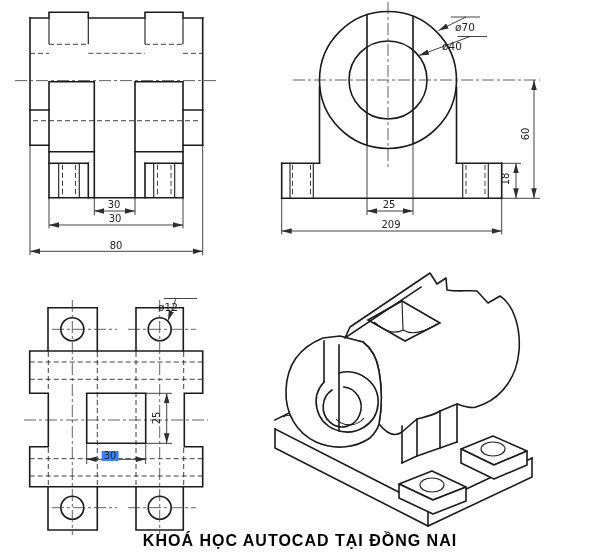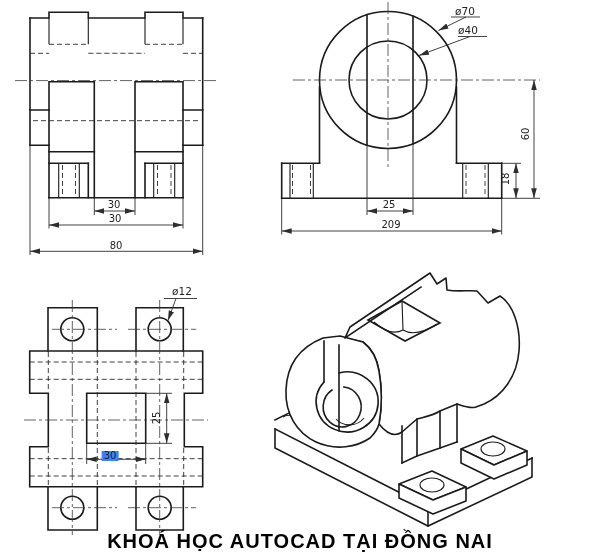--- a/index.html
+++ b/index.html
@@ -4,23 +4,23 @@
 <style>
   html,body{margin:0;padding:0;background:#fff;}
   #stage{position:relative;width:600px;height:559px;background:#fff;overflow:hidden;
          font-family:"DejaVu Sans", sans-serif;}
   #drawing{position:absolute;left:0;top:0;}
   .dim{position:absolute;font-size:10px;color:#222;line-height:1;white-space:nowrap;
        transform:translate(-50%,-50%);}
   .dim.rot{transform:translate(-50%,-50%) rotate(-90deg);}
   .dim.bg{background:#3b82f6;padding:0 2px;}
   .callout{position:absolute;font-size:10.5px;color:#222;line-height:1;white-space:nowrap;
-       transform:translate(-50%,-50%);}
+       transform:translate(-50%,-50%);margin-top:16px;}
   #caption{position:absolute;left:300px;top:541px;transform:translate(-50%,-50%);
-       font-family:"Liberation Sans", sans-serif;font-weight:bold;font-size:20px;
+       font-family:"Liberation Sans", sans-serif;font-weight:bold;font-size:16px;
        letter-spacing:1px;color:#000;white-space:nowrap;}
   svg .ol{stroke:#1b1b1b;stroke-width:1.6;fill:none;stroke-linecap:square;}
   svg .olw{stroke:#1b1b1b;stroke-width:1.6;fill:#fff;stroke-linejoin:round;}
   svg .med{stroke:#1b1b1b;stroke-width:1.1;fill:none;}
   svg .hid{stroke:#2a2a2a;stroke-width:0.9;fill:none;stroke-dasharray:5 3;}
   svg .cen{stroke:#3a3a3a;stroke-width:0.8;fill:none;stroke-dasharray:12 3 3 3;}
   svg .thin{stroke:#2e2e2e;stroke-width:0.9;fill:none;}
 </style>
 </head>
 <body>
@@ -181,24 +181,24 @@
     <path class="olw" d="M461,449 L461,463 L494,479 L527,465 L527,451 L494,465 Z"></path>
     <ellipse class="med" cx="493" cy="449" rx="12" ry="7" fill="#fff"></ellipse>
   </g>
 </svg>
 
   <span class="dim" style="left:114px;top:205px">30</span>
   <span class="dim" style="left:115px;top:219px">30</span>
   <span class="dim" style="left:116px;top:245.5px">80</span>
 
   <span class="callout" style="left:465px;top:11px">ø70</span>
-  <span class="callout" style="left:468px;top:30px">ø40</span>
+  <span class="callout" style="left:452px;top:30px">ø40</span>
   <span class="dim" style="left:389px;top:205px">25</span>
   <span class="dim" style="left:391px;top:225px">209</span>
   <span class="dim rot" style="left:506px;top:179px">18</span>
   <span class="dim rot" style="left:526px;top:134px">60</span>
 
-  <span class="callout" style="left:182px;top:291px">ø12</span>
+  <span class="callout" style="left:168px;top:291px">ø12</span>
   <span class="dim bg" style="left:110px;top:456px">30</span>
   <span class="dim rot" style="left:157px;top:418px">25</span>
 
   <div id="caption">KHOÁ HỌC AUTOCAD TẠI ĐỒNG NAI</div>
 </div>
 
 </body></html>

